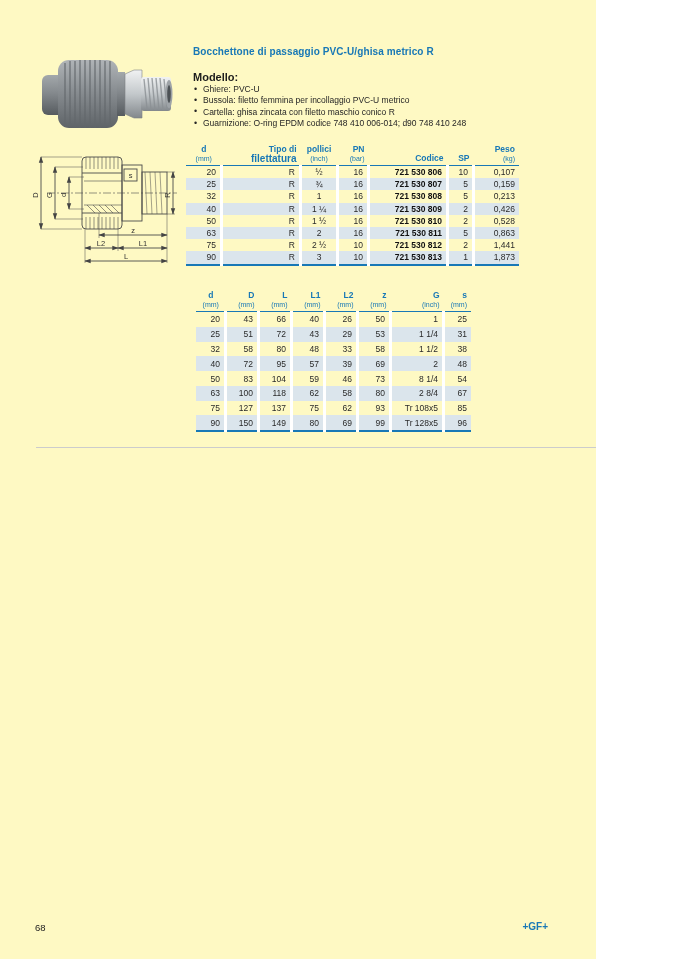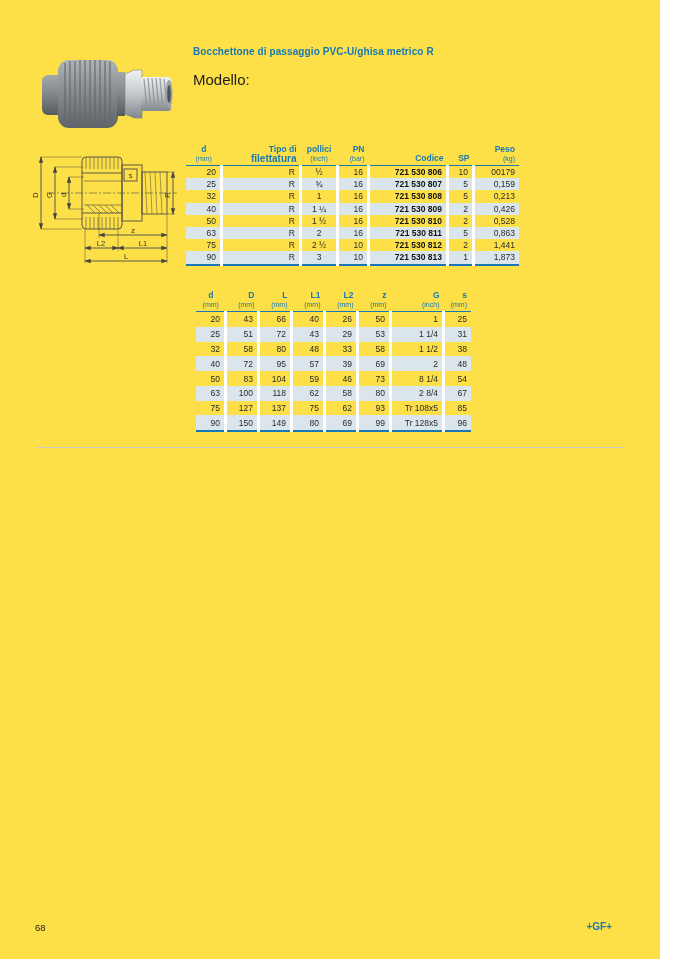--- a/index.html
+++ b/index.html
@@ -2,31 +2,31 @@
 <html style="--accent: #1878b6; --shade: #dbe5ec;"><head>
 <meta charset="utf-8">
 <style>
   :root{
     --accent:#1878b6;
     --shade:#dbe5ec;
     --text:#2e2e2e;
   }
   html,body{margin:0;padding:0;background:#ffffff;}
   .page{
-    position:relative;width:660px;height:959px;background:#fde047;overflow:hidden;
+    position:relative;width:596px;height:959px;background:#fef9c3;overflow:hidden;
     font-family:"Liberation Sans",sans-serif;color:var(--text);
   }
   
   .title{
     position:absolute;left:193px;top:46px;
     font-size:10px;font-weight:bold;color:var(--accent);letter-spacing:.1px;
   }
   .model-heading{
     position:absolute;left:193px;top:71px;
-    font-size:15px;font-weight:normal;color:#1d1d1d;
+    font-size:11px;font-weight:bold;color:#1d1d1d;
   }
   .bullets{
     position:absolute;left:193px;top:84px;margin:0;padding:0;list-style:none;
     font-size:8.5px;line-height:11.4px;color:#262626;width:420px;
   }
   .bullets li{padding-left:10px;position:relative;}
   .bullets li::before{
     content:"•";position:absolute;left:1px;top:-0.5px;font-size:9px;color:#262626;
   }
   
@@ -126,20 +126,26 @@
         <line x1="118" y1="24" x2="121" y2="56"></line>
       <line x1="122" y1="24" x2="125" y2="56"></line>
         <line x1="126" y1="25" x2="129" y2="55"></line>
     </g>
     <ellipse cx="131" cy="40" rx="3.5" ry="14" fill="#9ea3a7"></ellipse>
     <ellipse cx="131" cy="40" rx="1.8" ry="9" fill="#4d5256"></ellipse>
   </svg>
 
   <div class="title">Bocchettone di passaggio PVC-U/ghisa metrico R</div>
   <div class="model-heading">Modello:</div>
+  <ul class="bullets">
+      <li>Ghiere: PVC-U</li>
+      <li>Bussola: filetto femmina per incollaggio PVC-U metrico</li>
+      <li>Cartella: ghisa zincata con filetto maschio conico R</li>
+      <li>Guarnizione: O-ring EPDM codice 748 410 006-014; d90 748 410 248</li>
+    </ul>
 
   <svg class="tech-drawing" width="152" height="124" viewBox="0 0 152 124">
     <defs>
       <marker id="arr" viewBox="0 0 10 10" refX="9" refY="5" markerWidth="7" markerHeight="7" orient="auto-start-reverse">
         <path d="M0,1.5 L10,5 L0,8.5 z" fill="#444"></path>
       </marker>
     </defs>
     <g stroke="#4a4a4a" stroke-width="0.9" fill="none">
 
       <line x1="20" y1="50" x2="150" y2="50" stroke-dasharray="8 2 2 2" stroke-width="0.6"></line>
@@ -257,21 +263,21 @@
         </tr>
       </thead>
       <tbody>
         <tr>
           <td>20</td>
           <td>R</td>
           <td>½</td>
           <td>16</td>
           <td>721 530 806</td>
           <td>10</td>
-          <td>00179</td>
+          <td>0,107</td>
         </tr>
         <tr>
           <td>25</td>
           <td>R</td>
           <td>¾</td>
           <td>16</td>
           <td>721 530 807</td>
           <td>5</td>
           <td>0,159</td>
         </tr>

